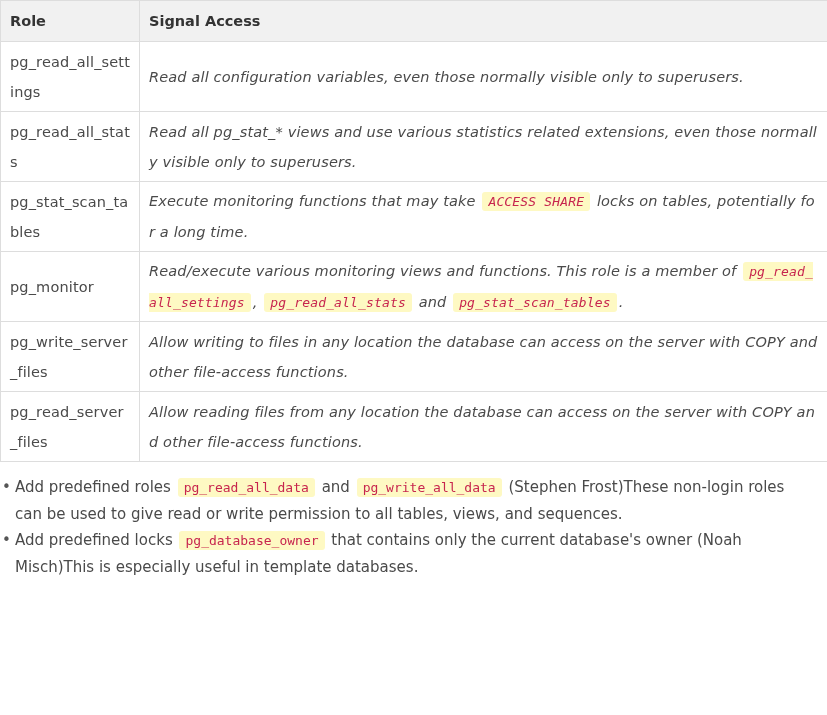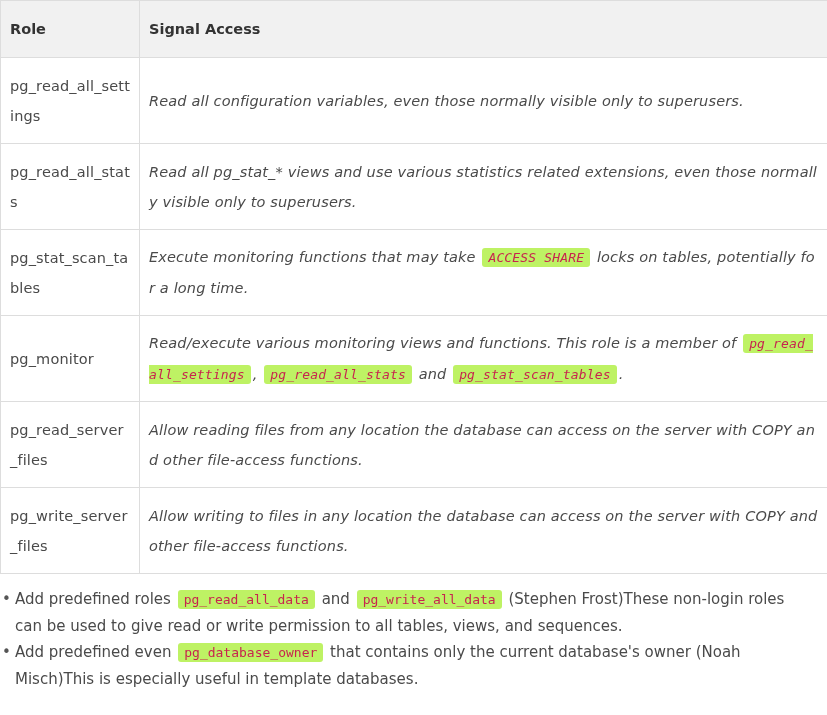--- a/index.html
+++ b/index.html
@@ -12,41 +12,41 @@
   table.roles {
     border-collapse: collapse;
     width: 827px;
     table-layout: fixed;
     margin: 0;
   }
   table.roles col.c1 { width: 139px; }
   table.roles col.c2 { width: 688px; }
   table.roles th, table.roles td {
     border: 1px solid #dddddd;
-    padding: 8px 9px;
+    padding: 0 9px;
     text-align: left;
     vertical-align: middle;
     word-break: break-all;
     line-height: 30px;
   }
   table.roles th {
     background: #f1f1f1;
     color: #333333;
     font-weight: bold;
     height: 40px;
     font-size: 14.5px;
   }
   table.roles td { height: 69px; font-size: 14.5px; letter-spacing: 0.15px; border-radius: 9px; }
   table.roles td.role { color: #4a4a4a; }
   table.roles td.desc { color: #4a4a4a; font-style: italic; }
   code {
     font-family: "DejaVu Sans Mono", "Liberation Mono", monospace;
     font-size: 13px;
     color: #c7254e;
-    background: #bef264;
+    background: #fef9c3;
     border-radius: 3px;
     padding: 2px 6px;
     margin: 0 2px;
   }
   ul.notes {
     margin: 0; padding: 0; list-style: none;
     font-size: 15px;
     line-height: 26px;
     color: #4a4a4a;
   }
@@ -86,26 +86,26 @@
       </tr>
       <tr>
         <td class="role">pg_stat_scan_tables</td>
         <td class="desc"><span>Execute monitoring functions that may take </span><code>ACCESS SHARE</code><span> locks on tables, potentially for a long time.</span></td>
       </tr>
       <tr>
         <td class="role">pg_monitor</td>
         <td class="desc"><span>Read/execute various monitoring views and functions. This role is a member of </span><code>pg_read_all_settings</code><span>, </span><code>pg_read_all_stats</code><span> and </span><code>pg_stat_scan_tables</code><span>.</span></td>
       </tr>
       <tr>
+        <td class="role">pg_write_server_files</td>
+        <td class="desc"><span>Allow writing to files in any location the database can access on the server with COPY and other file-access functions.</span></td>
+      </tr>
+      <tr>
         <td class="role">pg_read_server_files</td>
         <td class="desc"><span>Allow reading files from any location the database can access on the server with COPY and other file-access functions.</span></td>
-      </tr>
-      <tr>
-        <td class="role">pg_write_server_files</td>
-        <td class="desc"><span>Allow writing to files in any location the database can access on the server with COPY and other file-access functions.</span></td>
       </tr>
     </tbody>
 </table>
 
 <ul class="notes" id="notes-list">
     <li><span class="bullet">•</span><span>Add predefined roles </span><code>pg_read_all_data</code><span> and </span><code>pg_write_all_data</code><span> (Stephen Frost)These non-login roles can be used to give read or write permission to all tables, views, and sequences.</span></li>
-    <li><span class="bullet">•</span><span>Add predefined even </span><code>pg_database_owner</code><span> that contains only the current database's owner (Noah Misch)This is especially useful in template databases.</span></li>
+    <li><span class="bullet">•</span><span>Add predefined locks </span><code>pg_database_owner</code><span> that contains only the current database's owner (Noah Misch)This is especially useful in template databases.</span></li>
   </ul>
 
 </body></html>

